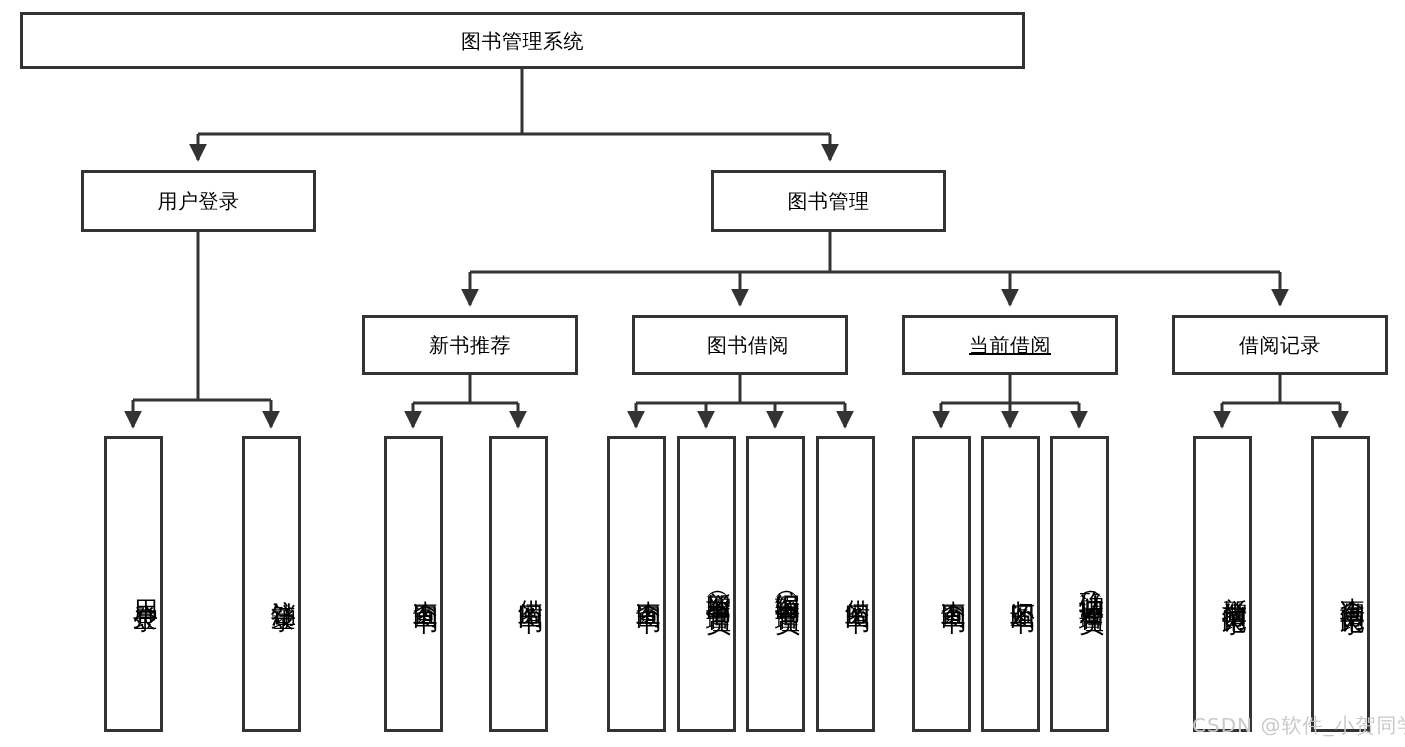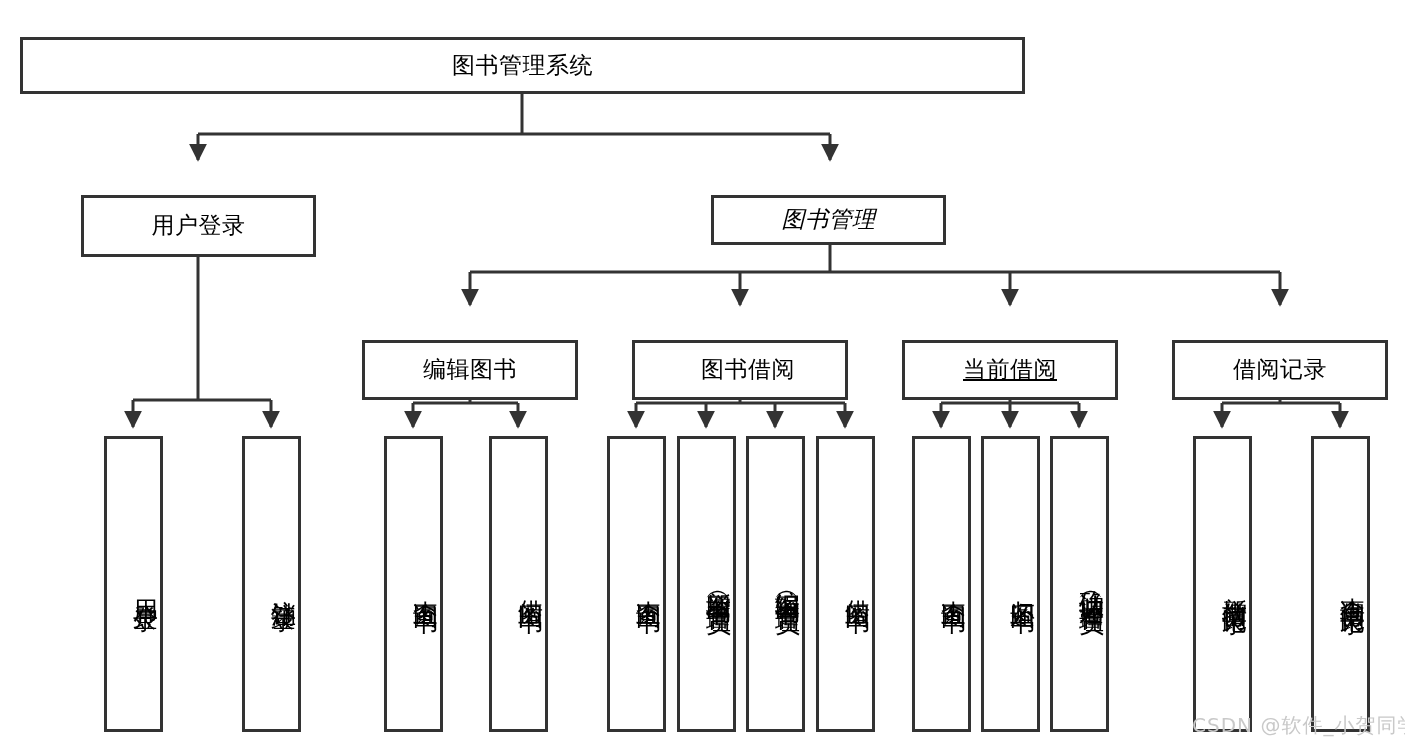--- a/index.html
+++ b/index.html
@@ -28,25 +28,24 @@
     position: absolute;
     box-sizing: border-box;
     border: 3px solid #333333;
     background: #ffffff;
     display: flex;
     align-items: center;
     justify-content: center;
     color: #000000;
   }
   .node-h {
-    font-size: 23px;
+    font-size: 20px;
     line-height: 1.1;
     letter-spacing: 0.5px;
     white-space: nowrap;
-    margin-top: 25px;
   }
   .node-v {
     writing-mode: vertical-rl;
     text-orientation: upright;
     font-size: 25px;
     line-height: 1.22;
     letter-spacing: 3px;
     align-items: flex-start;
     justify-content: center;
     padding-top: 4px;
@@ -118,26 +117,26 @@
   </svg>
 
   <div class="node-box node-h" style="left:20px; top:12px; width:1005px; height:57px;">
     <span>图书管理系统</span>
   </div>
 
   <div class="node-box node-h" style="left:81px; top:170px; width:235px; height:62px;">
     <span>用户登录</span>
   </div>
 
-  <div class="node-box node-h" style="left:711px; top:170px; width:235px; height:50px;font-style:italic;">
+  <div class="node-box node-h" style="left:711px; top:170px; width:235px; height:62px;">
     <span>图书管理</span>
   </div>
 
   <div class="node-box node-h" style="left:362px; top:315px; width:216px; height:60px;">
-    <span>编辑图书</span>
+    <span>新书推荐</span>
   </div>
 
   <div class="node-box node-h" style="left:632px; top:315px; width:216px; height:60px;padding-left:16px;">
     <span>图书借阅</span>
   </div>
 
   <div class="node-box node-h" style="left:902px; top:315px; width:216px; height:60px;text-decoration:underline;">
     <span>当前借阅</span>
   </div>
 

